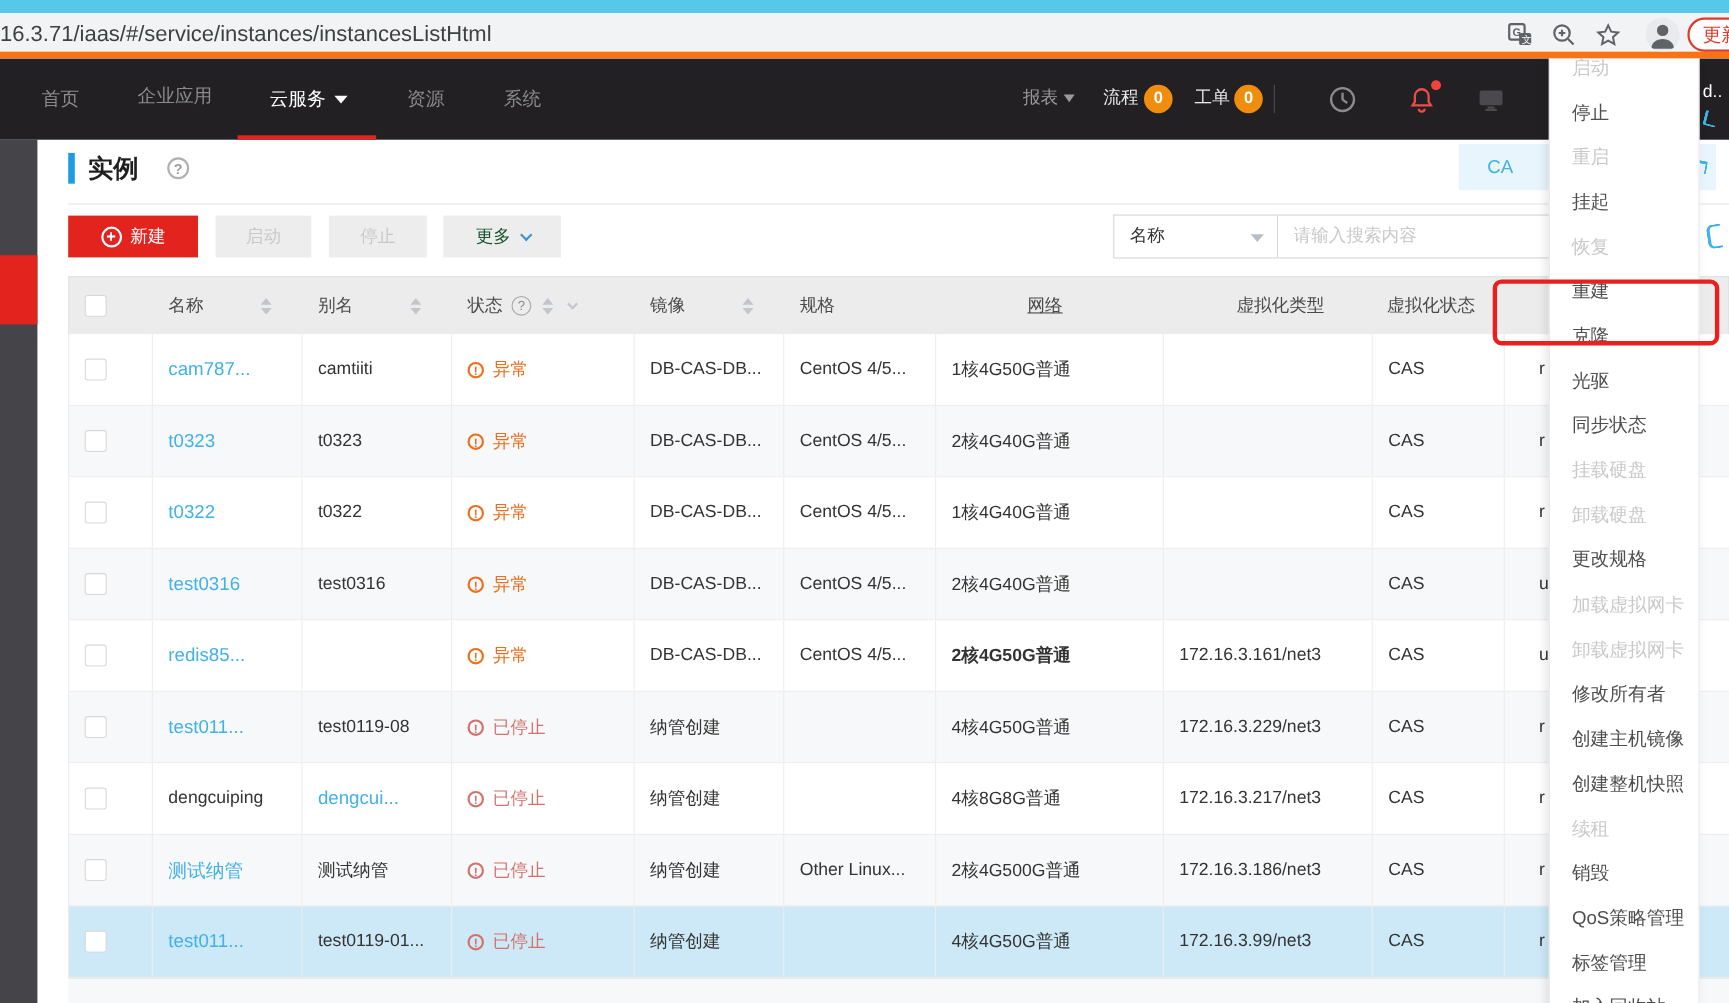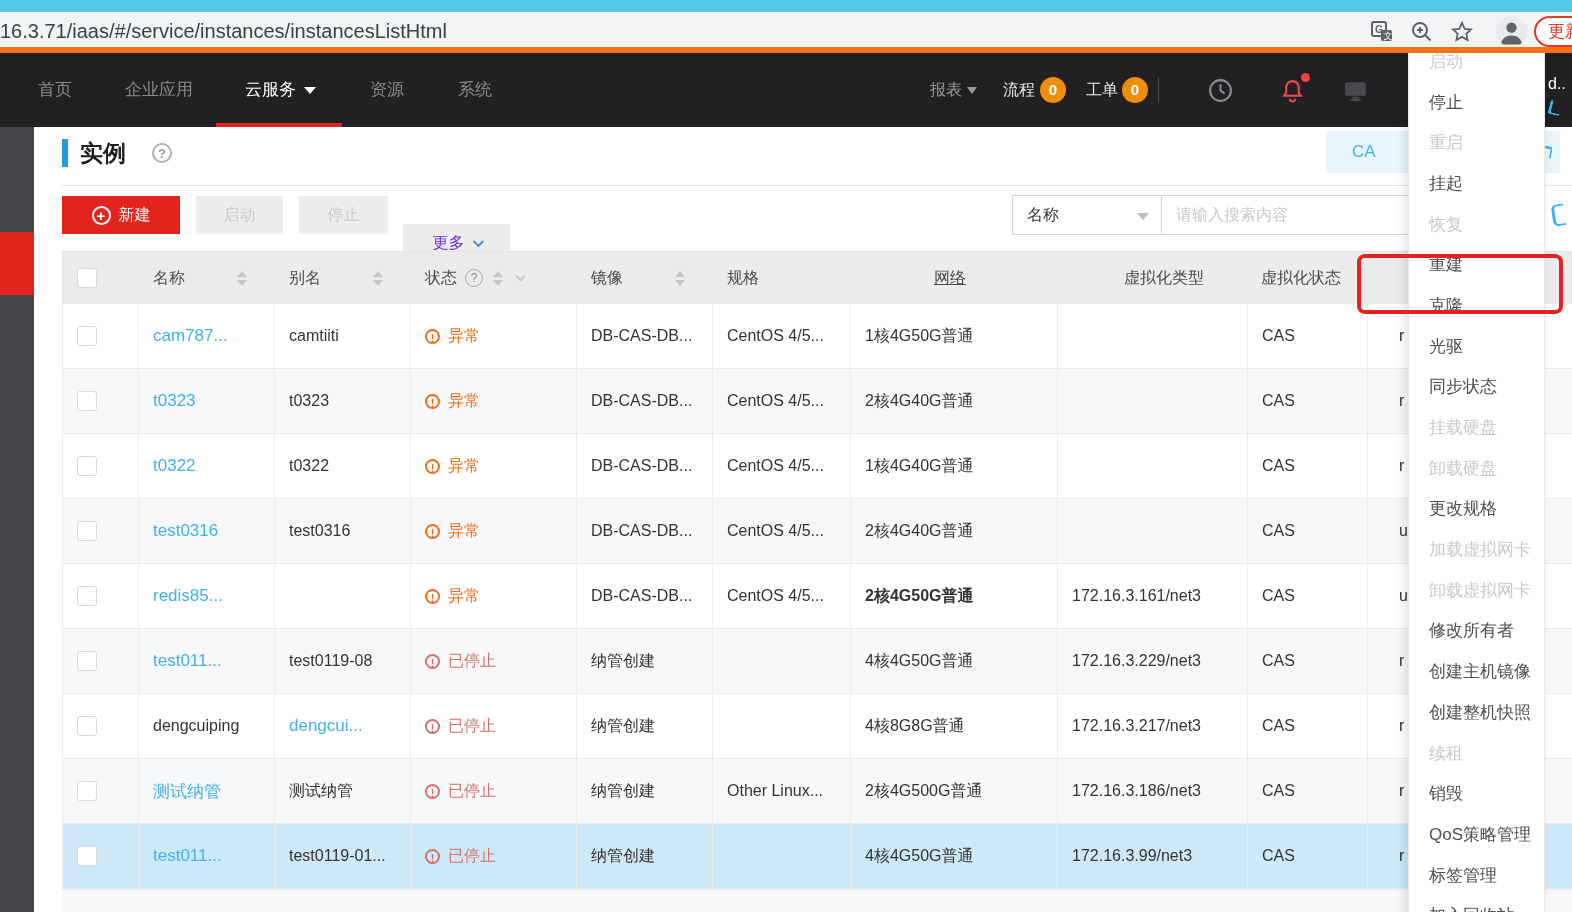--- a/index.html
+++ b/index.html
@@ -68,21 +68,21 @@
              transform:rotate(100deg); border-radius:2px; }
 
   .btn { position:absolute; top:196px; height:38px; border:none; font-size:16px;
          display:flex; align-items:center; justify-content:center; cursor:pointer; }
   .btn-create { left:62px; width:118px; background:#e2231e; color:#fff; gap:8px; }
   .plus-ic { width:19px; height:19px; border:2px solid #fff; border-radius:50%;
              color:#fff; font-size:15px; font-weight:bold; line-height:15px; text-align:center; }
   .btn-gray { background:#ededed; color:#c9c9c9; }
   .btn-start { left:196px; width:87px; }
   .btn-stop  { left:299px; width:89px; }
-  .btn-more  { left:403px; width:107px; background:#ededed; color:#6d28d9; gap:8px;margin-top:28px; }
+  .btn-more  { left:403px; width:107px; background:#ededed; color:#14532d; gap:8px; }
   .chev-down { display:inline-block; width:8px; height:8px; border-right:2px solid #4295d1;
                border-bottom:2px solid #4295d1; transform:rotate(45deg) translateY(-2px); }
 
   .search-select { position:absolute; left:1012px; top:195px; width:150px; height:40px;
                    border:1px solid #d5d5d5; background:#fff; font-size:16px; color:#333;
                    line-height:38px; padding-left:14px; cursor:pointer; }
   .select-caret { position:absolute; right:12px; top:17px; width:0; height:0;
                   border-left:6px solid transparent; border-right:6px solid transparent;
                   border-top:7px solid #b9bec4; }
   .search-input { position:absolute; left:1162px; top:195px; width:298px; height:40px;
@@ -163,21 +163,21 @@
       <circle cx="12" cy="9" r="4" fill="#5f6368"></circle>
       <path d="M4 22c0-4.4 3.6-7 8-7s8 2.6 8 7" fill="#5f6368"></path>
     </svg>
   </div>
   <div class="update-pill">更新</div>
 </div>
 
 <div class="navbar">
   <div id="nav-left">
       <span class="nav-item" style="left: 38px;">首页</span>
-      <span class="nav-item" style="left: 125px;">企业应用</span>
+      <span class="nav-item" style="left: 125px; font-family: Liberation Mono, monospace;">企业应用</span>
       <span class="nav-item active" style="left: 245px;">云服务<span class="nav-caret"></span></span>
       <span class="nav-item" style="left: 370px;">资源</span>
       <span class="nav-item" style="left: 458px;">系统</span>
     </div>
   <div class="nav-underline"></div>
 
   <span class="nav-right-label dim" style="left:930px">
     <span>报表</span><span class="nav-caret"></span>
   </span>
   <span class="nav-right-label" style="left:1003px">流程</span>

